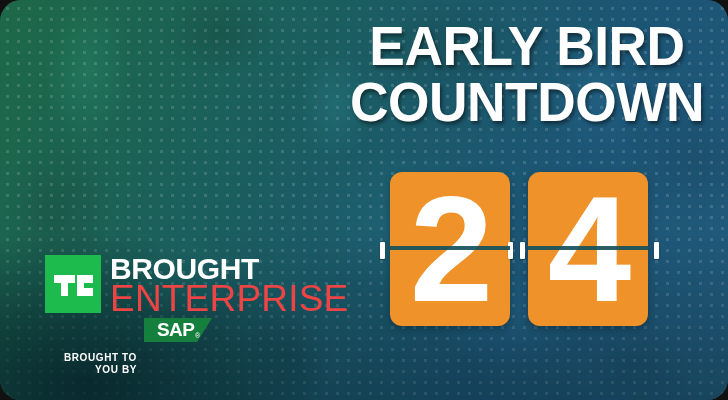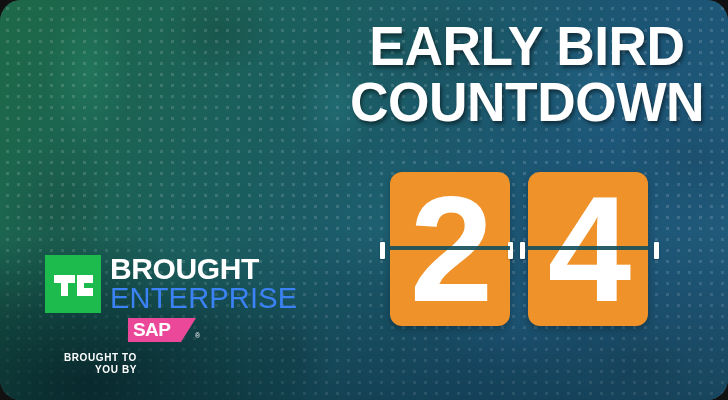--- a/index.html
+++ b/index.html
@@ -196,54 +196,54 @@
     color: #ffffff;
     font-weight: 700;
     font-size: 30px;
     line-height: 31px;
     letter-spacing: -0.4px;
   }
   .lock-enterprise {
     position: absolute;
     left: 88px;
     top: 31px;
-    color: #3b82f6;
+    color: #ef4444;
     font-weight: 300;
-    font-size: 29px;
+    font-size: 37px;
     line-height: 31px;
     letter-spacing: 0.2px;
   }
 
   .brought {
     position: absolute;
     left: 23px;
     top: 70px;
     width: 92px;
     text-align: right;
     color: #ffffff;
     font-weight: 700;
     font-size: 10px;
     line-height: 12px;
     letter-spacing: .6px;
     margin-top: 30px;
   }
   .sap-logo {
     position: absolute;
-    left: 106px;
+    left: 122px;
     top: 66px;
     width: 68px;
     height: 24px;
-    background: #ec4899;
+    background: #15803d;
     clip-path: polygon(0 0, 100% 0, 78% 100%, 0 100%);
     color: #ffffff;
     font-weight: 700;
     font-size: 19px;
     line-height: 24px;
     letter-spacing: -0.6px;
-    padding-left: 5px;
+    padding-left: 13px;
     box-sizing: border-box;
   }
   .sap-r {
     position: absolute;
     left: 173px;
     top: 80px;
     color: #ffffff;
     font-size: 7px;
     line-height: 8px;
   }

